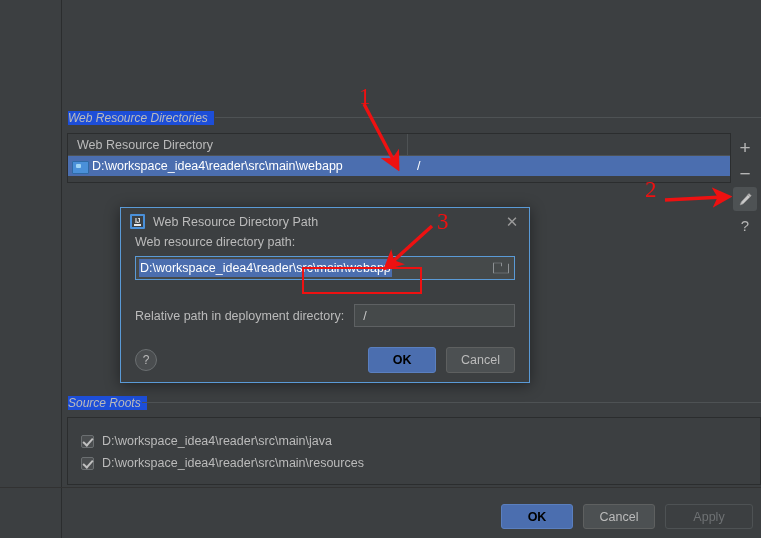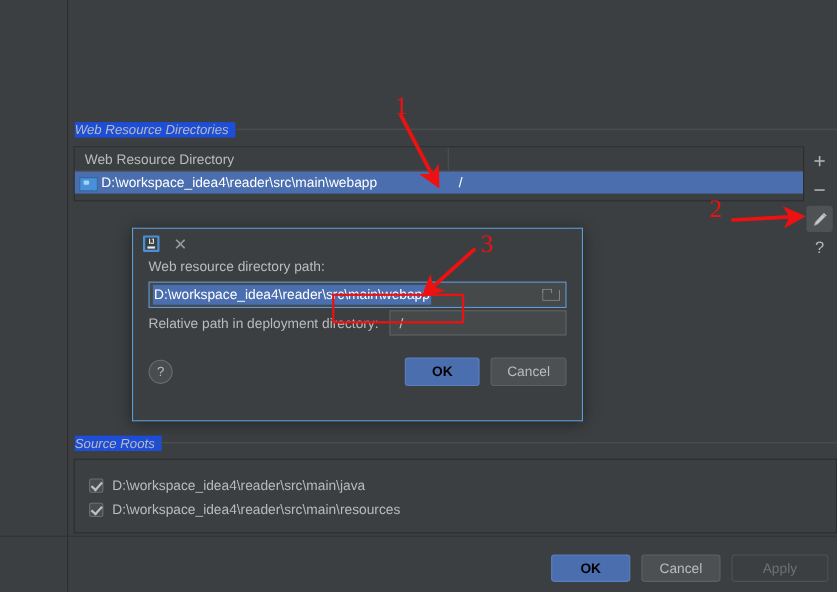--- a/index.html
+++ b/index.html
@@ -165,21 +165,21 @@
   }
   .browse-ico::before{
     content:""; position:absolute; left:0; bottom:0; width:14px; height:9px;
     border:1px solid #8d9194; border-top:none; border-radius:0 0 1px 1px;
   }
   .browse-ico::after{
     content:""; position:absolute; left:0; top:0; width:7px; height:3px;
     border:1px solid #8d9194; border-bottom:none; border-radius:1px 1px 0 0;
   }
 
-  .rel-row { display:flex; align-items:center; margin-top:2px; }
+  .rel-row { display:flex; align-items:center; margin-top:24px; }
   .rel-label { color:#bbbbbb; font-size:12.5px; margin-right:10px; white-space:nowrap; }
   .rel-input {
     flex:1; height:23px; border:1px solid #5e6163; background:#45494a;
     display:flex; align-items:center; padding-left:8px;
     color:#c8c8c8; font-size:12.5px;
   }
   .dlg-footer { display:flex; align-items:center; margin-top:20px; padding-bottom:14px; }
   .help-circle {
     width:22px; height:22px; border-radius:50%;
     border:1px solid #6a6e70; background:#4a4d4f;
@@ -265,20 +265,21 @@
     <div class="btn primary" style="width:72px;">OK</div>
     <div class="btn" style="width:72px;">Cancel</div>
     <div class="btn disabled" style="width:88px;">Apply</div>
   </div>
 
   <div class="dialog" style="left:120px; top:207px; width:410px; height:176px;">
     <div class="dlg-title">
       <span class="ij-logo">
           <span>IJ</span>
         </span>
+      <span class="dlg-title-text">Web Resource Directory Path</span>
       <span class="dlg-close">✕</span>
     </div>
     <div class="dlg-body">
       <div class="fld-label">
         <span>Web resource directory path:</span>
       </div>
       <div class="path-field">
         <span class="path-text">D:\workspace_idea4\reader\src\main\webapp</span>
         <span class="browse-ico"></span>
       </div>

